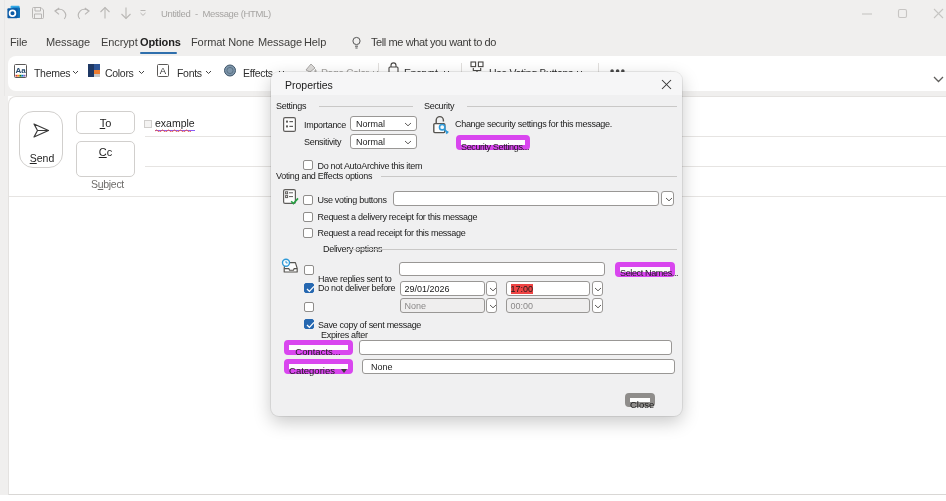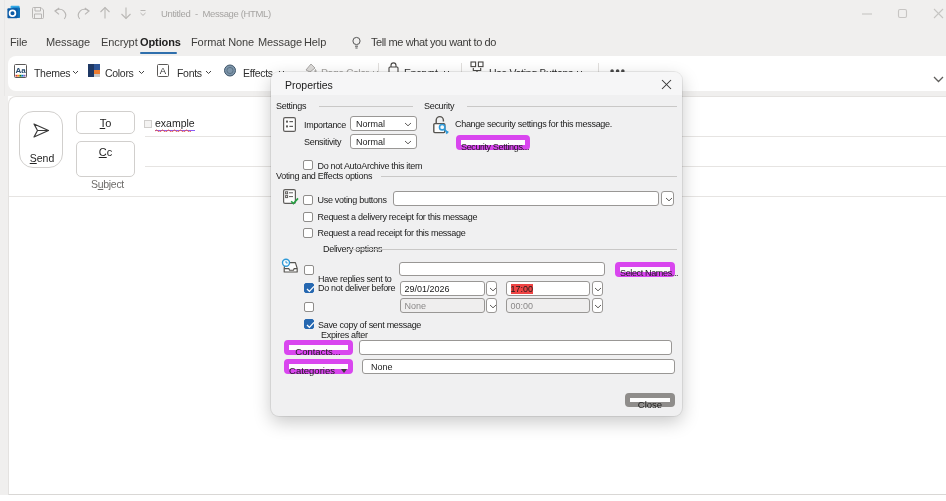--- a/index.html
+++ b/index.html
@@ -374,15 +374,15 @@
       </div>
       <div class="t" style="left:47px; top:247.5px;">Save copy of sent message</div>
 
       <div class="dbtn" style="left:12.5px; top:268px; width:69px; height:15px; line-height:14px; font-size:9.5px;">Contacts...</div>
       <div class="combo" style="left:88px; top:268px; width:313px; height:15px;"></div>
       <div class="dbtn" style="left:12.5px; top:287px; width:69px; height:14.5px; line-height:13.5px; font-size:9.5px;">Categories<span style="display:inline-block; margin-left:6px; width:0; height:0; border-left:3.5px solid transparent; border-right:3.5px solid transparent; border-top:4px solid #3a3a3a; vertical-align:1px;"></span></div>
       <div class="combo" style="left:91px; top:287px; width:313px; height:14.5px;">
         <span style="position:absolute; left:8px; top:2px;">None</span>
       </div>
 
-      <div class="dbtn" style="left:354px; top:320.5px; width:50px; height:14px; line-height:13px; font-size:9.5px; border-color:#8f8d8b;">Close</div>
+      <div class="dbtn" style="left:354px; top:320.5px; width:30px; height:14px; line-height:13px; font-size:9.5px; border-color:#8f8d8b;">Close</div>
     </div>
   </div>
 
 </body></html>

